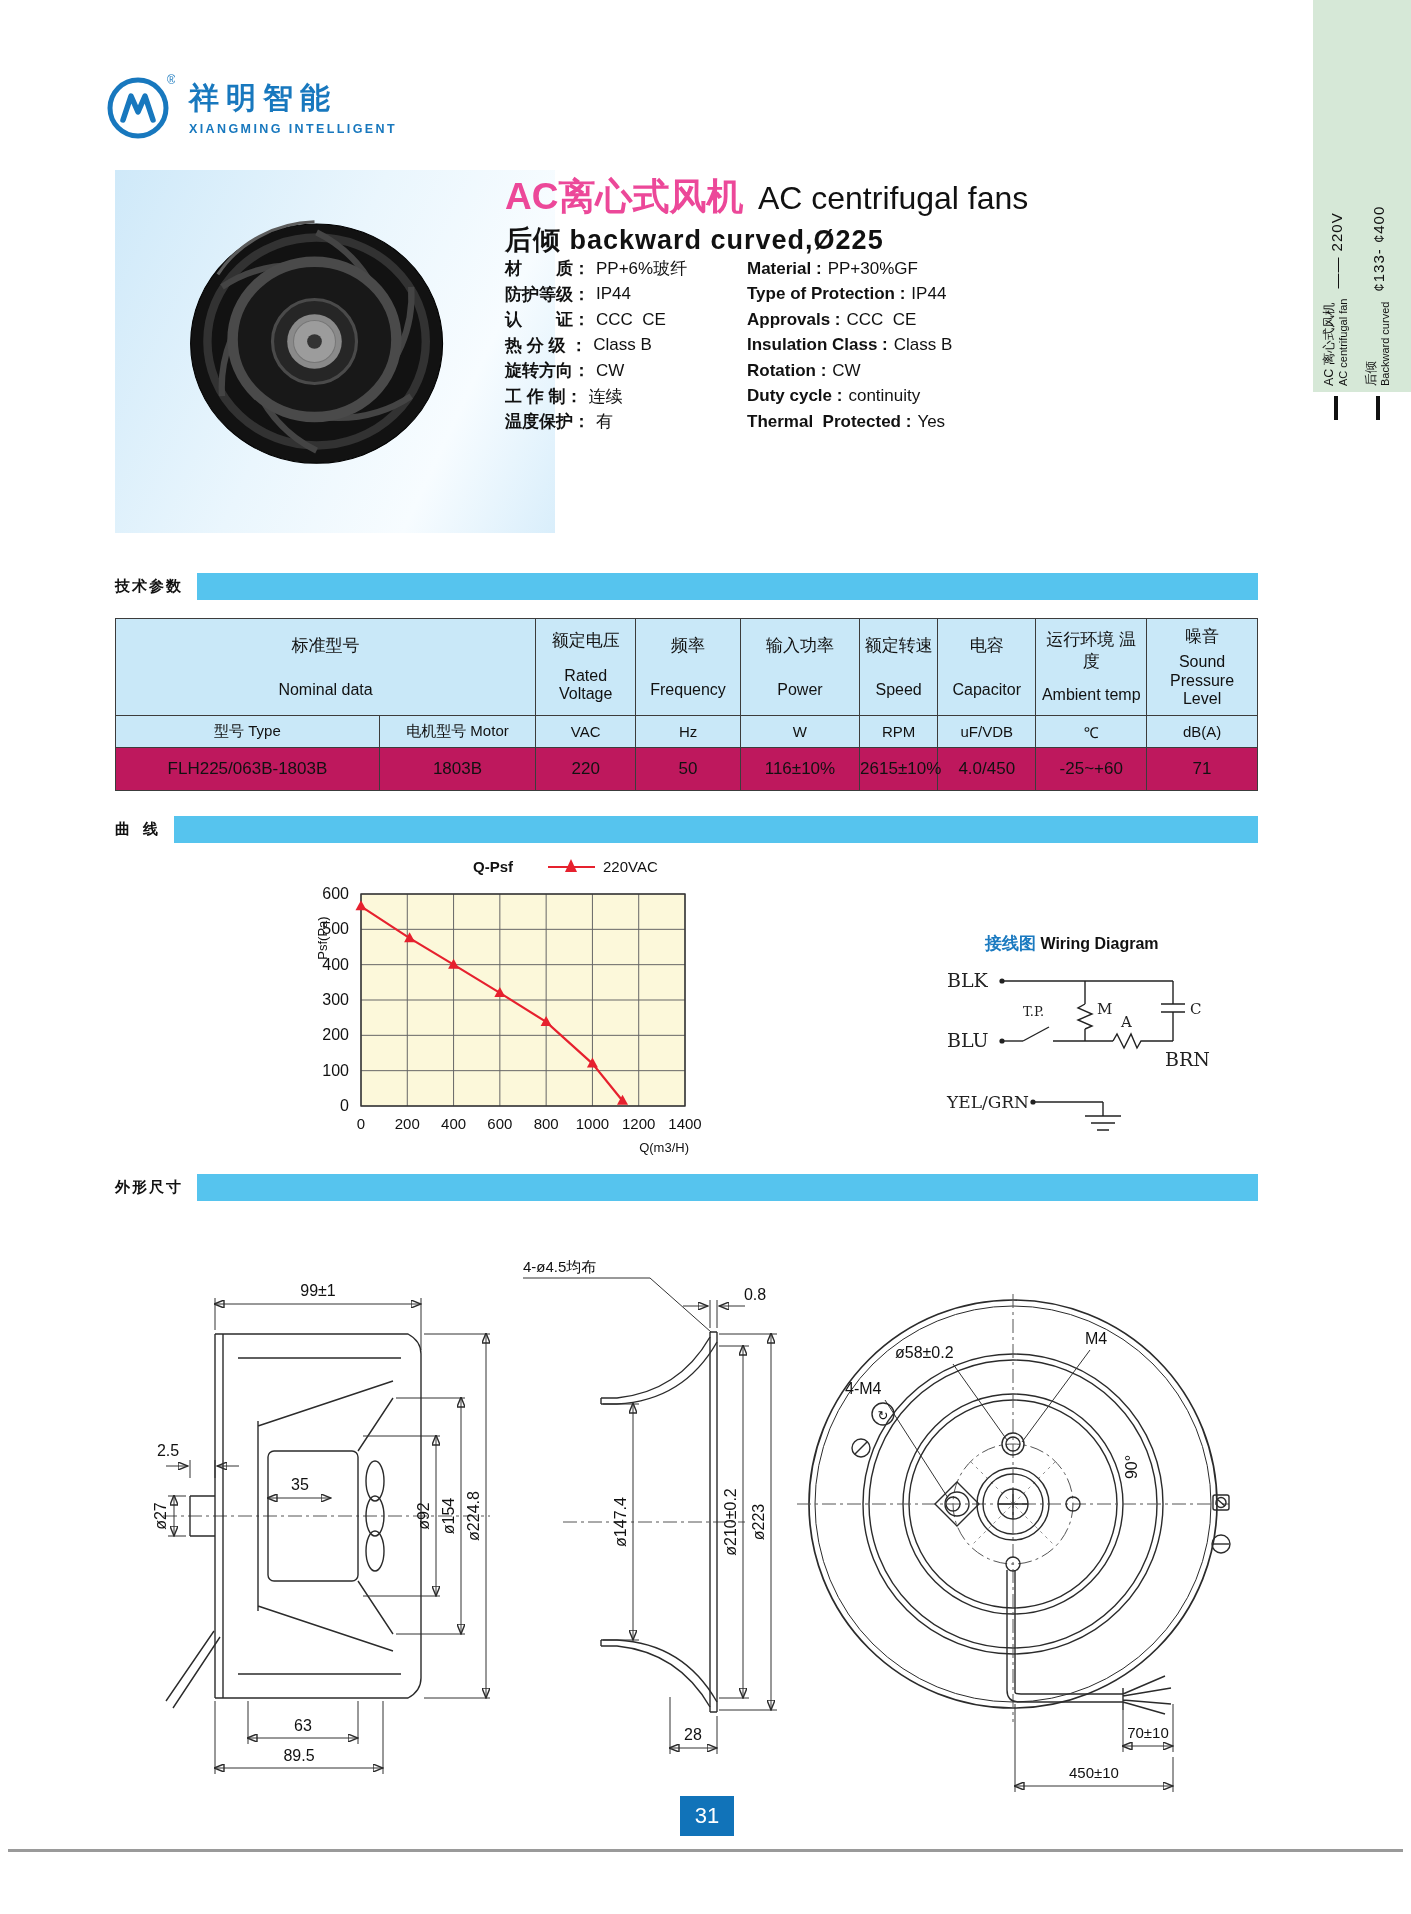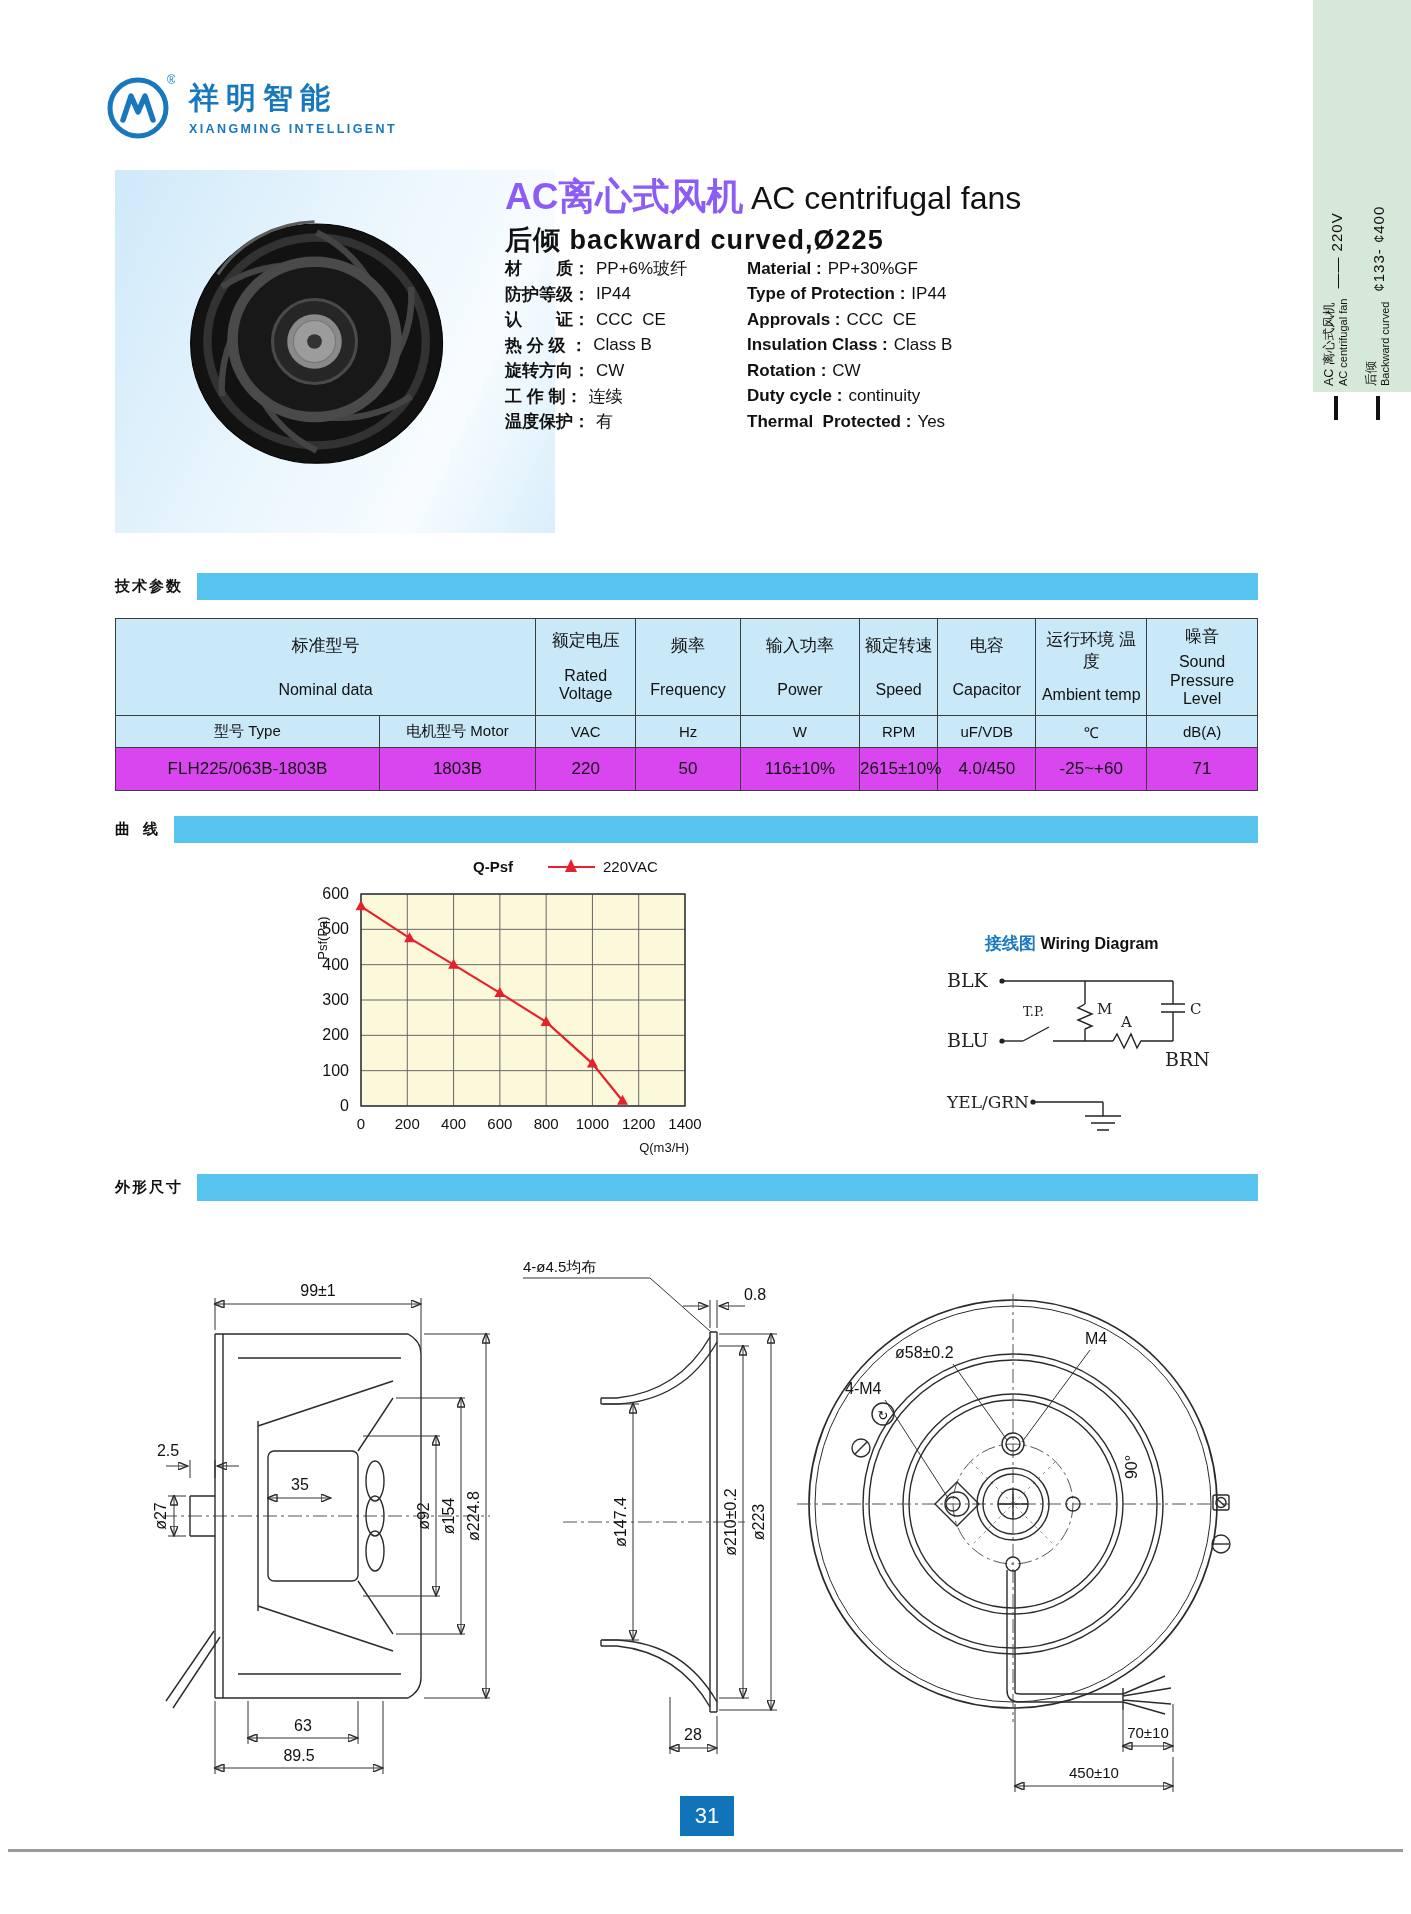--- a/index.html
+++ b/index.html
@@ -16,43 +16,43 @@
   .side-range{font-size:15px;letter-spacing:1px;}
   
   .logo{position:absolute;left:105px;top:72px;display:flex;align-items:center;gap:14px;}
   .logo-text .cn{color:#1878be;font-size:30px;font-weight:bold;letter-spacing:7px;}
   .logo-text .en{color:#1878be;font-size:12.5px;font-weight:bold;letter-spacing:2.4px;margin-top:3px;}
   
   .photo{position:absolute;left:115px;top:170px;width:440px;height:363px;
          background:linear-gradient(115deg,#cfe9f9 0%,#eaf6fd 45%,#f7fcff 75%,#d9eefb 100%);}
   
   .titleblock{position:absolute;left:505px;top:172px;width:660px;}
-  .t1-cn{color:#8b5cf6;font-size:37px;font-weight:bold;}
-  .t1-en{color:#111;font-size:32px;margin-left:3px;}
+  .t1-cn{color:#ec4899;font-size:37px;font-weight:bold;}
+  .t1-en{color:#111;font-size:32px;margin-left:10px;}
   .t2{font-size:27px;font-weight:bold;letter-spacing:1px;}
   .specs{position:absolute;left:505px;top:256px;width:720px;font-size:17px;}
   .spec-row{display:flex;height:25.5px;align-items:center;}
   .spec-l{font-weight:bold;white-space:pre;}
   .spec-v{margin-left:6px;white-space:pre;}
   .specs-cn{position:absolute;left:0;top:0;width:235px;}
   .specs-en{position:absolute;left:242px;top:0;width:470px;}
   
   .sec{position:absolute;left:115px;width:1143px;display:flex;align-items:center;gap:14px;}
   .sec-label{font-size:15px;font-weight:bold;letter-spacing:2px;flex:0 0 auto;}
   .sec-bar{flex:1;height:27px;background:#56c4ee;}
   
   table.spec-table{position:absolute;left:115px;top:618px;width:1143px;border-collapse:collapse;
                    table-layout:fixed;text-align:center;}
   .spec-table td,.spec-table th{border:1.6px solid #3c3c3c;padding:0;font-weight:normal;}
   .spec-table .hd{background:#c9e8f8;}
   .hd-cell{display:flex;flex-direction:column;justify-content:space-around;height:88px;padding:4px 2px;}
   .hd-cn{font-size:17px;line-height:1.3;}
   .hd-en{font-size:16px;line-height:1.15;}
   .unit-row td{height:31px;font-size:15px;background:#c9e8f8;}
-  .data-row td{height:42px;font-size:17px;background:#d946ef;}
+  .data-row td{height:42px;font-size:17px;background:#be185d;}
   
   #chart-svg{position:absolute;left:243px;top:848px;}
   .wiring-title{position:absolute;left:985px;top:932px;font-size:16px;}
   .wiring-title .cn{color:#1b7ac0;font-weight:bold;font-size:17px;}
   .wiring-title .en{color:#111;font-weight:bold;}
   #wiring-svg{position:absolute;left:945px;top:956px;}
   .wire-label{font-family:"DejaVu Serif",serif;font-size:19px;fill:#222;}
   .wire-small{font-family:"DejaVu Serif",serif;font-size:13px;fill:#222;}
   #wiring-svg line,#wiring-svg path{stroke:#222;stroke-width:1.4;fill:none;}
   

